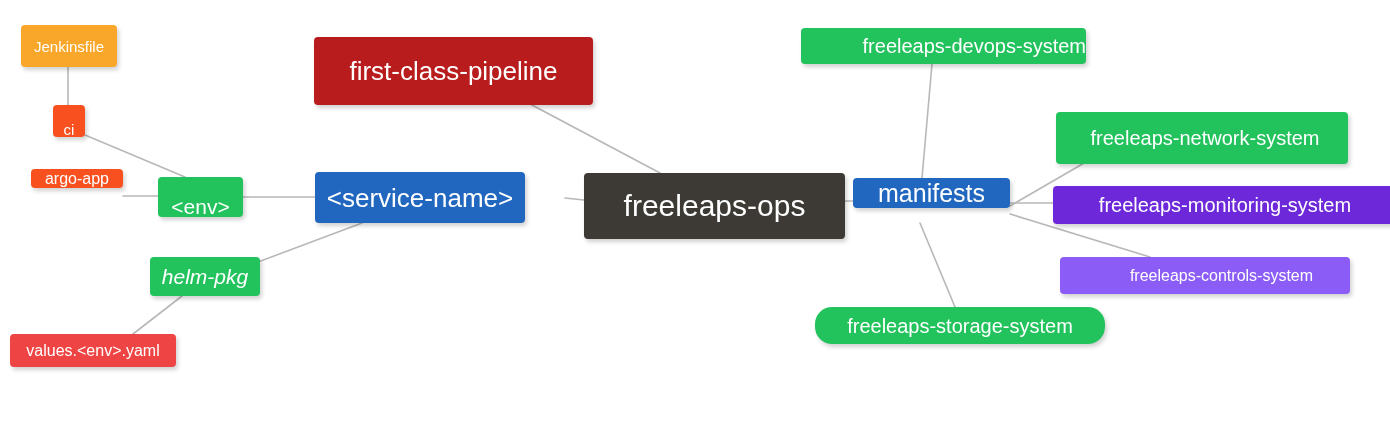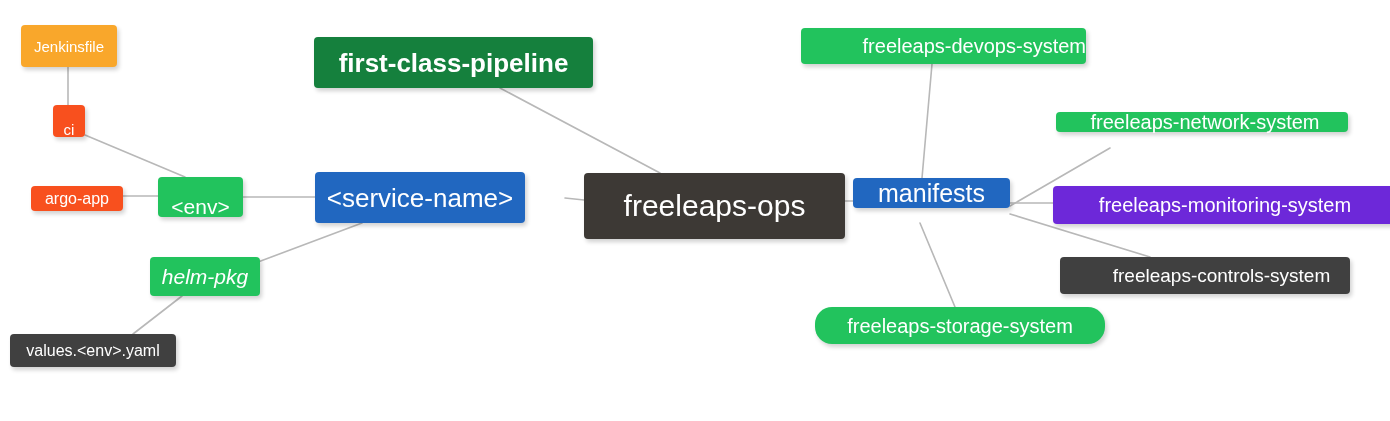--- a/index.html
+++ b/index.html
@@ -66,53 +66,53 @@
       <line x1="1010" y1="214" x2="1150" y2="257" stroke="#b8b8b8" stroke-width="1.6" stroke-linecap="round"></line>
       <line x1="920" y1="223" x2="955" y2="307" stroke="#b8b8b8" stroke-width="1.6" stroke-linecap="round"></line>
     </svg>
   <div id="node-layer">
       <div class="node" style="left: 584px; top: 173px; width: 261px; height: 66px; background: rgb(61, 57, 53); font-size: 30px;">
         <span class="node-label">freeleaps-ops</span>
       </div>
       <div class="node" style="left: 315px; top: 172px; width: 210px; height: 51px; background: rgb(33, 103, 192); font-size: 26px;">
         <span class="node-label">&lt;service-name&gt;</span>
       </div>
-      <div class="node" style="left: 314px; top: 37px; width: 279px; height: 51px; background: #15803d; font-size: 26px; font-weight: bold;">
+      <div class="node" style="left: 314px; top: 37px; width: 279px; height: 68px; background: #b91c1c; font-size: 26px;">
         <span class="node-label">first-class-pipeline</span>
       </div>
       <div class="node" style="left: 853px; top: 178px; width: 157px; height: 30px; background: rgb(33, 103, 192); font-size: 25px;">
         <span class="node-label">manifests</span>
       </div>
       <div class="node" style="left: 158px; top: 177px; width: 85px; height: 40px; background: rgb(34, 195, 93); font-size: 21px; align-items: flex-end;">
         <span class="node-label">&lt;env&gt;</span>
       </div>
       <div class="node" style="left: 150px; top: 257px; width: 110px; height: 39px; background: rgb(34, 195, 93); font-size: 21px; font-style: italic;">
         <span class="node-label">helm-pkg</span>
       </div>
       <div class="node" style="left: 801px; top: 28px; width: 285px; height: 36px; background: rgb(34, 195, 93); font-size: 20px; justify-content: flex-end;">
         <span class="node-label">freeleaps-devops-system</span>
       </div>
-      <div class="node" style="left: 1056px; top: 112px; width: 292px; height: 20px; background: rgb(34, 195, 93); font-size: 20px; padding-left: 6px;">
+      <div class="node" style="left: 1056px; top: 112px; width: 292px; height: 52px; background: rgb(34, 195, 93); font-size: 20px; padding-left: 6px;">
         <span class="node-label">freeleaps-network-system</span>
       </div>
       <div class="node" style="left: 1053px; top: 186px; width: 344px; height: 38px; background: #6d28d9; font-size: 20px;">
         <span class="node-label">freeleaps-monitoring-system</span>
       </div>
-      <div class="node" style="left: 1060px; top: 257px; width: 290px; height: 37px; background: #404040; font-size: 19px; padding-left: 33px;">
+      <div class="node" style="left: 1060px; top: 257px; width: 290px; height: 37px; background: #8b5cf6; font-size: 16px; padding-left: 33px;">
         <span class="node-label">freeleaps-controls-system</span>
       </div>
       <div class="node" style="left: 815px; top: 307px; width: 290px; height: 37px; background: rgb(34, 195, 93); font-size: 20px; border-radius: 17px;">
         <span class="node-label">freeleaps-storage-system</span>
       </div>
       <div class="node" style="left: 21px; top: 25px; width: 96px; height: 42px; background: rgb(249, 167, 43); font-size: 15px;">
         <span class="node-label">Jenkinsfile</span>
       </div>
       <div class="node" style="left: 53px; top: 105px; width: 32px; height: 32px; background: rgb(248, 80, 30); font-size: 15px; align-items: flex-end;">
         <span class="node-label">ci</span>
       </div>
-      <div class="node" style="left: 31px; top: 186px; width: 92px; height: 25px; background: rgb(248, 80, 30); font-size: 16px;">
+      <div class="node" style="left: 31px; top: 169px; width: 92px; height: 19px; background: rgb(248, 80, 30); font-size: 16px;">
         <span class="node-label">argo-app</span>
       </div>
-      <div class="node" style="left: 10px; top: 334px; width: 166px; height: 33px; background: #404040; font-size: 16px;">
+      <div class="node" style="left: 10px; top: 334px; width: 166px; height: 33px; background: #ef4444; font-size: 16px;">
         <span class="node-label">values.&lt;env&gt;.yaml</span>
       </div>
     </div>
 </div>
 
 </body></html>

